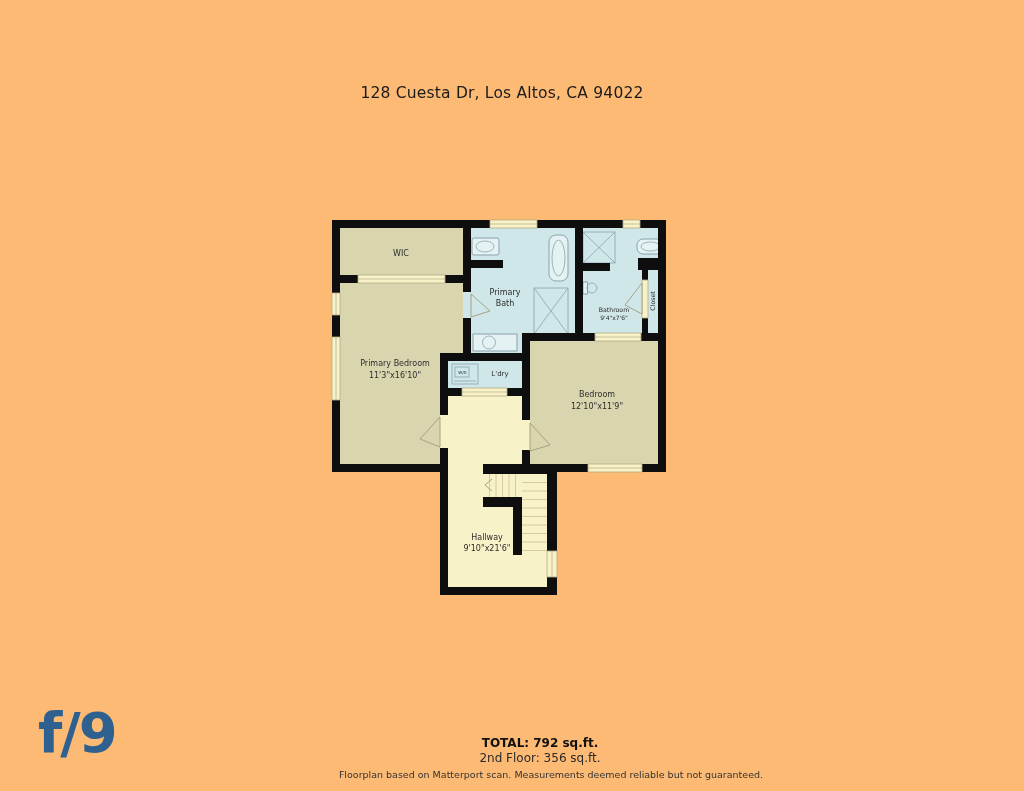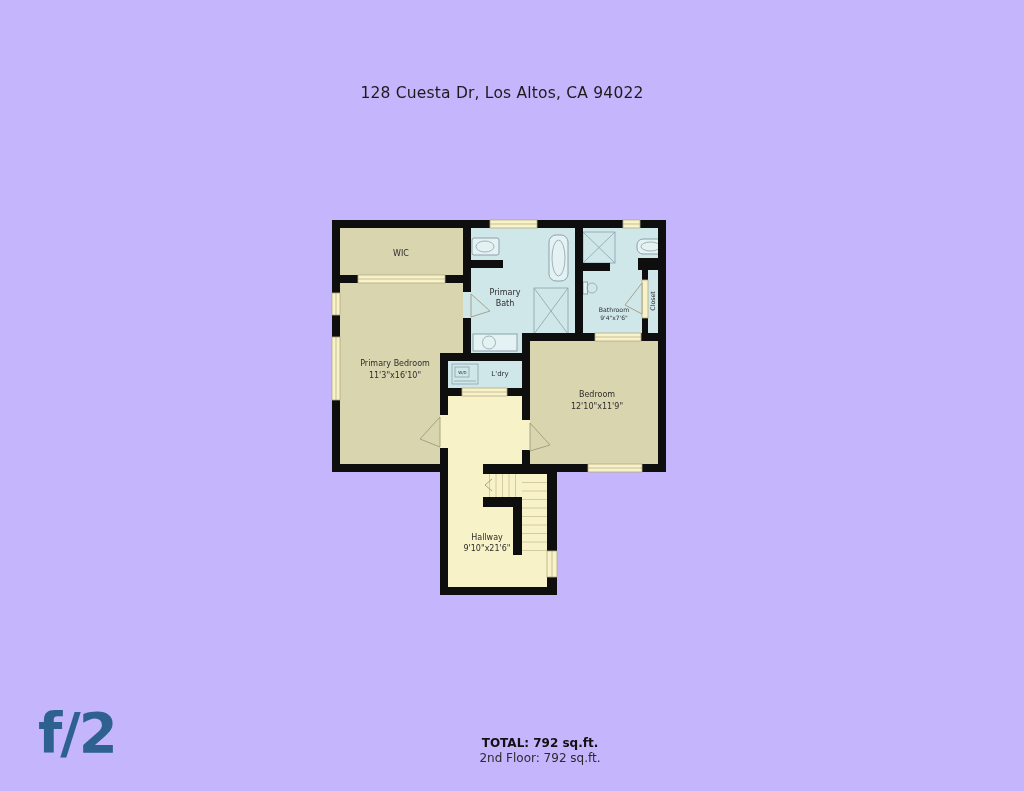--- a/index.html
+++ b/index.html
@@ -1,16 +1,16 @@
 <!DOCTYPE html>
 <html><head>
 <meta charset="utf-8">
 <style>
   html,body{margin:0;padding:0;background:#fff;}
-  #page{position:relative;width:1024px;height:791px;background:#c4b5fd;overflow:hidden;
+  #page{position:relative;width:1024px;height:791px;background:#fdba74;overflow:hidden;
         font-family:"DejaVu Sans",sans-serif;}
   .abs{position:absolute;}
   #address{top:84px;left:502px;transform:translateX(-50%);font-size:15.5px;color:#1b1b1b;
            letter-spacing:.2px;white-space:nowrap;}
   #plan{top:218px;left:328px;width:340px;height:380px;}
   
   .wall{fill:#0e0e0e;}
   .win{fill:#f8f2c8;stroke:#b3ab85;stroke-width:.8;}
   .winline{stroke:#b3ab85;stroke-width:.7;}
   .open-cream{fill:#f8f2c8;}
@@ -174,17 +174,18 @@
       <text class="lbl" x="172" y="158" font-size="7">L'dry</text>
       <text class="lbl" x="134.5" y="156" font-size="4">W/D</text>
       <text class="lbl" x="269" y="179" font-size="8">Bedroom</text>
       <text class="lbl" x="269" y="191" font-size="8">12'10"x11'9"</text>
       <text class="lbl" x="159" y="322" font-size="8">Hallway</text>
       <text class="lbl" x="159" y="333" font-size="8">9'10"x21'6"</text>
     </g>
   </svg>
 
   <div id="footer-total" class="abs">TOTAL: 792 sq.ft.</div>
-  <div id="footer-floor" class="abs">2nd Floor: 792 sq.ft.</div>
+  <div id="footer-floor" class="abs">2nd Floor: 356 sq.ft.</div>
+  <div id="footer-disclaimer" class="abs">Floorplan based on Matterport scan. Measurements deemed reliable but not guaranteed.</div>
 
-  <div id="logo" class="abs">f/2</div>
+  <div id="logo" class="abs">f/9</div>
 
 </div>
 
 </body></html>

